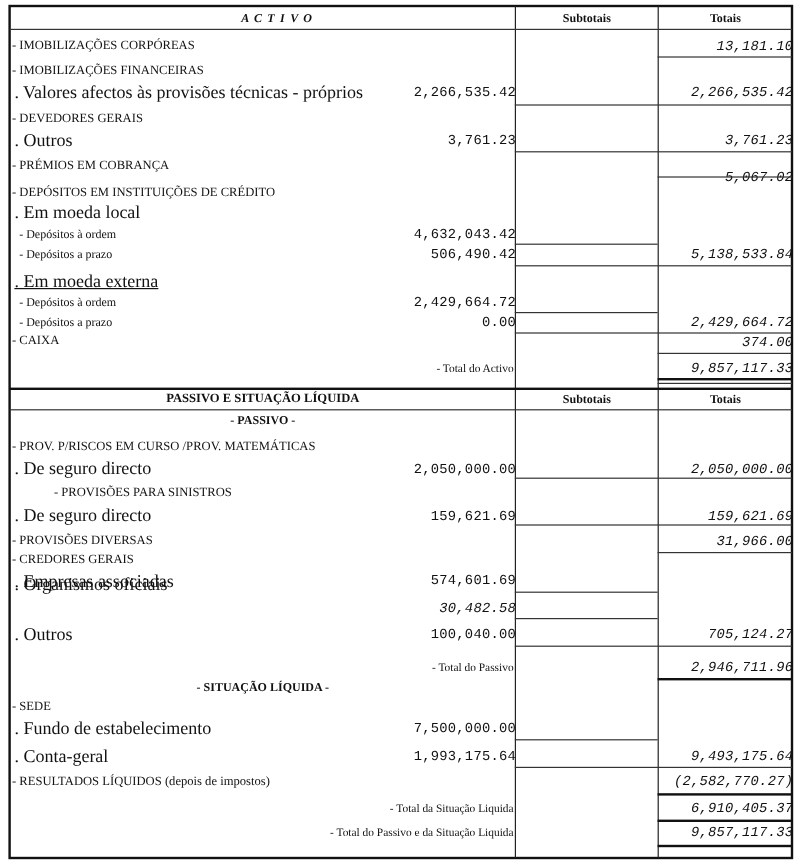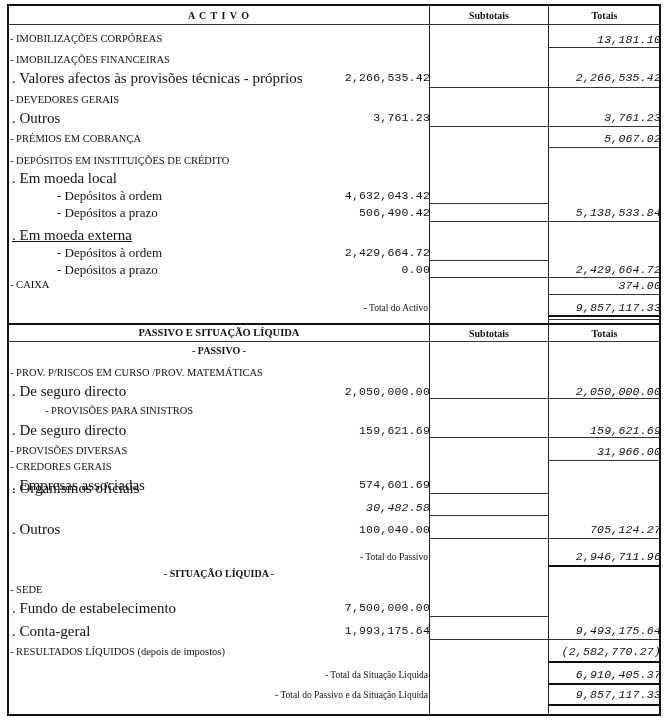--- a/index.html
+++ b/index.html
@@ -6,59 +6,59 @@
   body { width: 666px; height: 723px; position: relative; overflow: hidden;
          font-family: "Liberation Serif", "DejaVu Serif", serif; color: #111; }
   .frame { position: absolute; left: 7px; top: 4px; width: 654px; height: 712px;
            border: 2px solid #111; box-sizing: border-box; }
   .vline { position: absolute; width: 1px; background: #222; }
   .hline { position: absolute; height: 1px; background: #333; }
   .thick { height: 2px; background: #111; }
   .t { position: absolute; white-space: nowrap; font-size: 10.5px; line-height: 12px; }
   .lab { left: 10px; }
   .sub1 { left: 12px; font-size: 15px; }
-  .sub2 { left: 16px; font-size: 13px; margin-left: 41px; }
+  .sub2 { left: 16px; font-size: 10px; }
   .hdr { font-weight: bold; font-size: 10px; text-align: center; }
   .num { font-family: "Liberation Mono", "DejaVu Sans Mono", monospace;
          font-size: 11.5px; letter-spacing: 0.2px; text-align: right; }
   .colS { right: 236px; }   
   .colT { right: 5px; font-style: italic; }     
   .tot { font-size: 9.5px; right: 238px; text-align: right; }
 </style>
 </head>
 <body>
 
 <div class="frame"></div>
 
 <div class="vline" style="left:429px; top:5px; height:710px;"></div>
 <div class="vline" style="left:548px; top:5px; height:710px;"></div>
 
 <div class="hline" style="left:8px; top:24px; width:652px;"></div>
-<div class="t hdr" style="left:9px; width:420px; top:10px; letter-spacing:1px;">A C T I V O</div>
+<div class="t hdr" style="left:21px; width:420px; top:10px; letter-spacing:1px;font-style:italic;">A C T I V O</div>
 <div class="t hdr" style="left:430px; width:118px; top:10px;">Subtotais</div>
 <div class="t hdr" style="left:549px; width:111px; top:10px;">Totais</div>
 
 <div class="t lab" style="top:33px;">- IMOBILIZAÇÕES CORPÓREAS</div>
 <div class="t num colT" style="top:34px;">13,181.10</div>
 <div class="hline" style="left:548px; top:47px; width:112px;"></div>
 
 <div class="t lab" style="top:54px;">- IMOBILIZAÇÕES FINANCEIRAS</div>
 <div class="t sub1" style="top:72px;">. Valores afectos às provisões técnicas - próprios</div>
 <div class="t num colS" style="top:72px;">2,266,535.42</div>
 <div class="t num colT" style="top:72px;">2,266,535.42</div>
 <div class="hline" style="left:429px; top:87px; width:231px;"></div>
 
 <div class="t lab" style="top:94px;">- DEVEDORES GERAIS</div>
 <div class="t sub1" style="top:112px;">. Outros</div>
 <div class="t num colS" style="top:112px;">3,761.23</div>
 <div class="t num colT" style="top:112px;">3,761.23</div>
 <div class="hline" style="left:429px; top:126px; width:231px;"></div>
 
 <div class="t lab" style="top:133px;">- PRÉMIOS EM COBRANÇA</div>
-<div class="t num colT" style="top:133px;text-align:center;">5,067.02</div>
+<div class="t num colT" style="top:143px;text-align:center;">5,067.02</div>
 <div class="hline" style="left:548px; top:147px; width:112px;"></div>
 
 <div class="t lab" style="top:155px;">- DEPÓSITOS EM INSTITUIÇÕES DE CRÉDITO</div>
 <div class="t sub1" style="top:172px;">. Em moeda local</div>
 <div class="t sub2" style="top:190px;">- Depósitos à ordem</div>
 <div class="t num colS" style="top:190px;">4,632,043.42</div>
 <div class="hline" style="left:429px; top:203px; width:119px;"></div>
 <div class="t sub2" style="top:207px;">- Depósitos a prazo</div>
 <div class="t num colS" style="top:207px;">506,490.42</div>
 <div class="t num colT" style="top:207px;">5,138,533.84</div>

